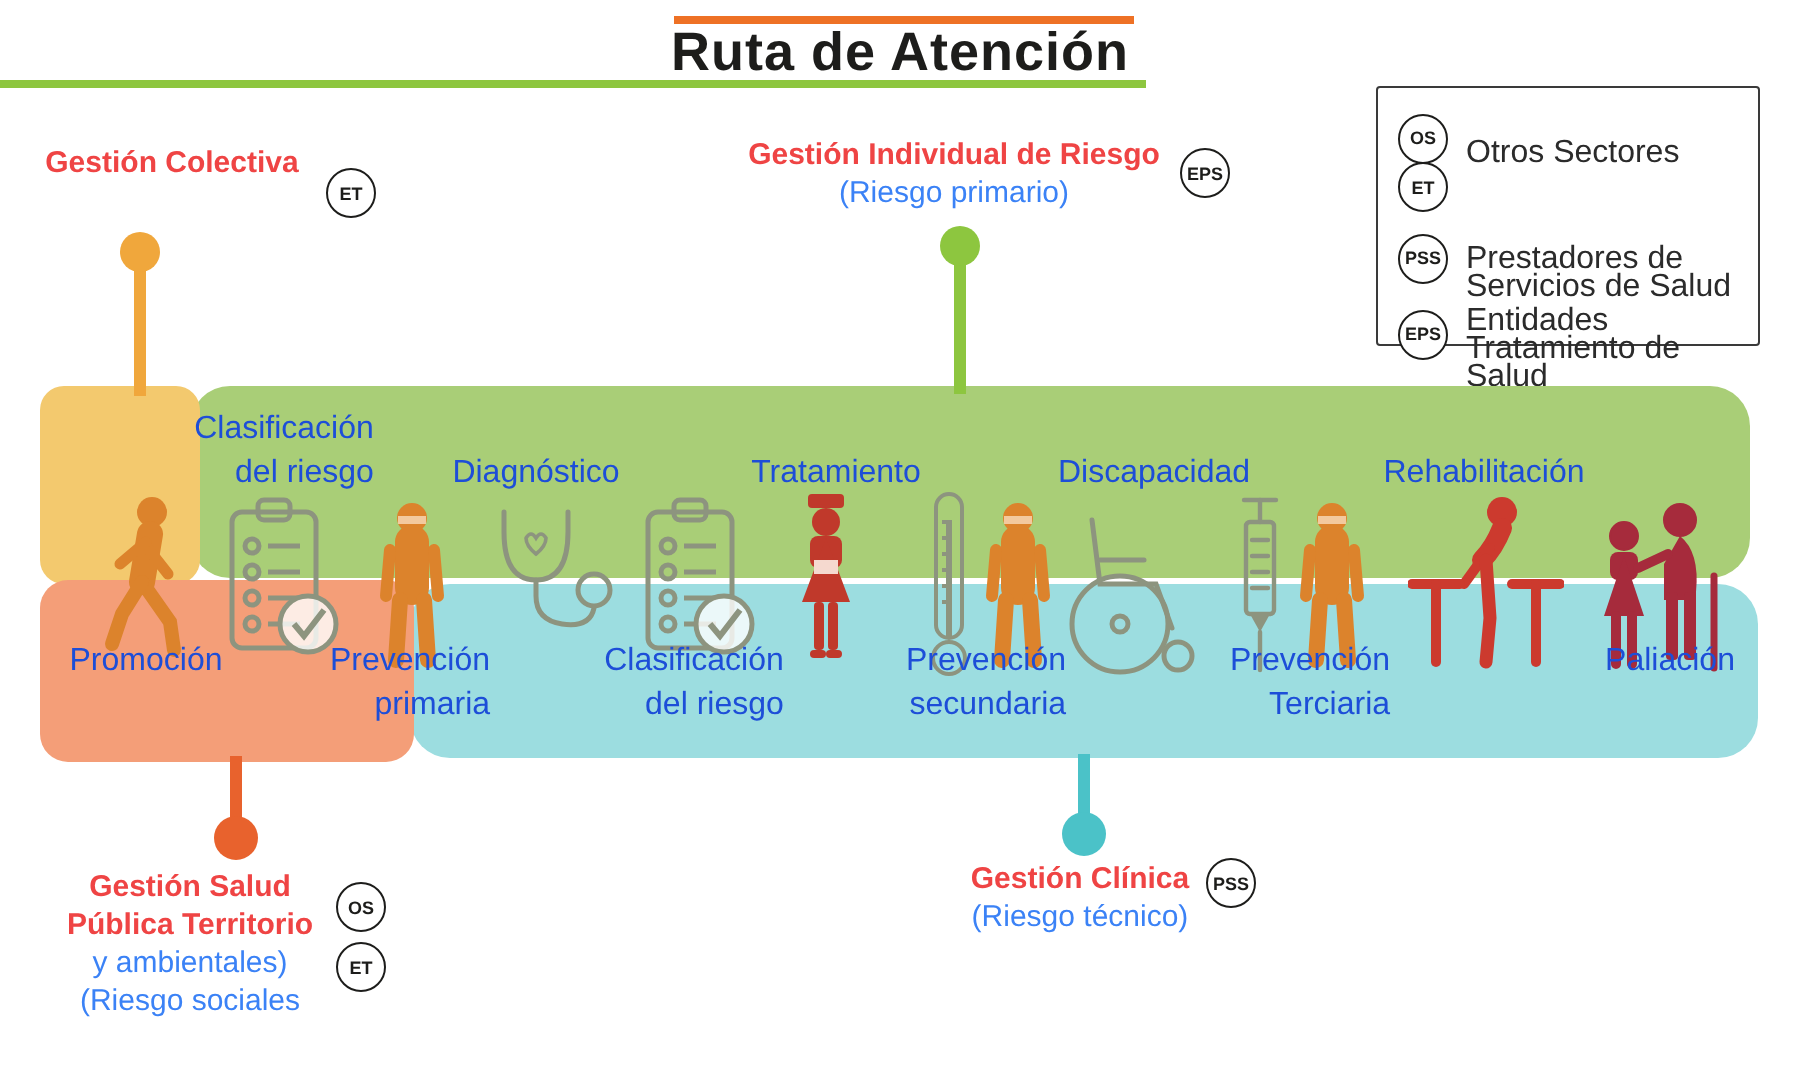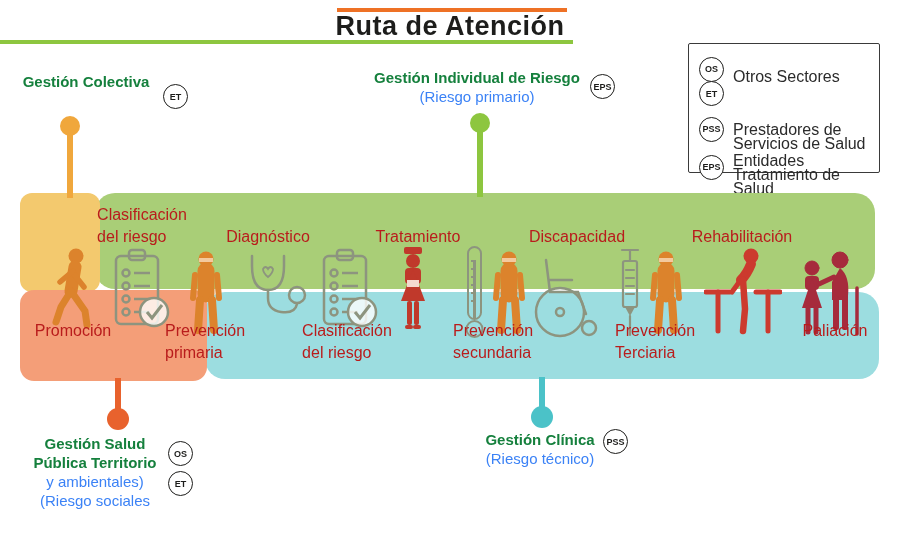--- a/index.html
+++ b/index.html
@@ -27,25 +27,25 @@
   #stem-colectiva { left:67px;  top:126px; width:6px; height:72px; background:#F0A73C; }
   #dot-colectiva  { left:60px;  top:116px; width:20px; height:20px; border-radius:50%; background:#F0A73C; }
   #stem-individual{ left:477px; top:123px; width:6px; height:74px; background:#8DC63F; }
   #dot-individual { left:470px; top:113px; width:20px; height:20px; border-radius:50%; background:#8DC63F; }
   #stem-publica   { left:115px; top:378px; width:6px; height:34px; background:#E8622D; }
   #dot-publica    { left:107px; top:408px; width:22px; height:22px; border-radius:50%; background:#E8622D; }
   #stem-clinica   { left:539px; top:377px; width:6px; height:34px; background:#4BC2C8; }
   #dot-clinica    { left:531px; top:406px; width:22px; height:22px; border-radius:50%; background:#4BC2C8; }
 
   
-  .band-label { position:absolute; transform:translateX(-50%); text-align:left; font-size:16px; line-height:22px; color:#b91c1c; white-space:nowrap; }
+  .band-label { position:absolute; transform:translateX(-50%); text-align:right; font-size:16px; line-height:22px; color:#1d4ed8; white-space:nowrap; }
 
   
   .callout { position:absolute; text-align:center; }
-  .co-bold { font-size:15px; font-weight:bold; color:#15803d; line-height:19px; }
+  .co-bold { font-size:15px; font-weight:bold; color:#ef4444; line-height:19px; }
   .co-reg  { font-size:15px; color:#3b82f6; line-height:19px; }
   .co-badge { position:absolute; }
 
   
   .icon { position:absolute; }
   .icon svg { width:100%; height:100%; display:block; }
 
   #footer-text { left:22px; top:515px; font-size:11px; color:#111; }
 </style>
 </head>

